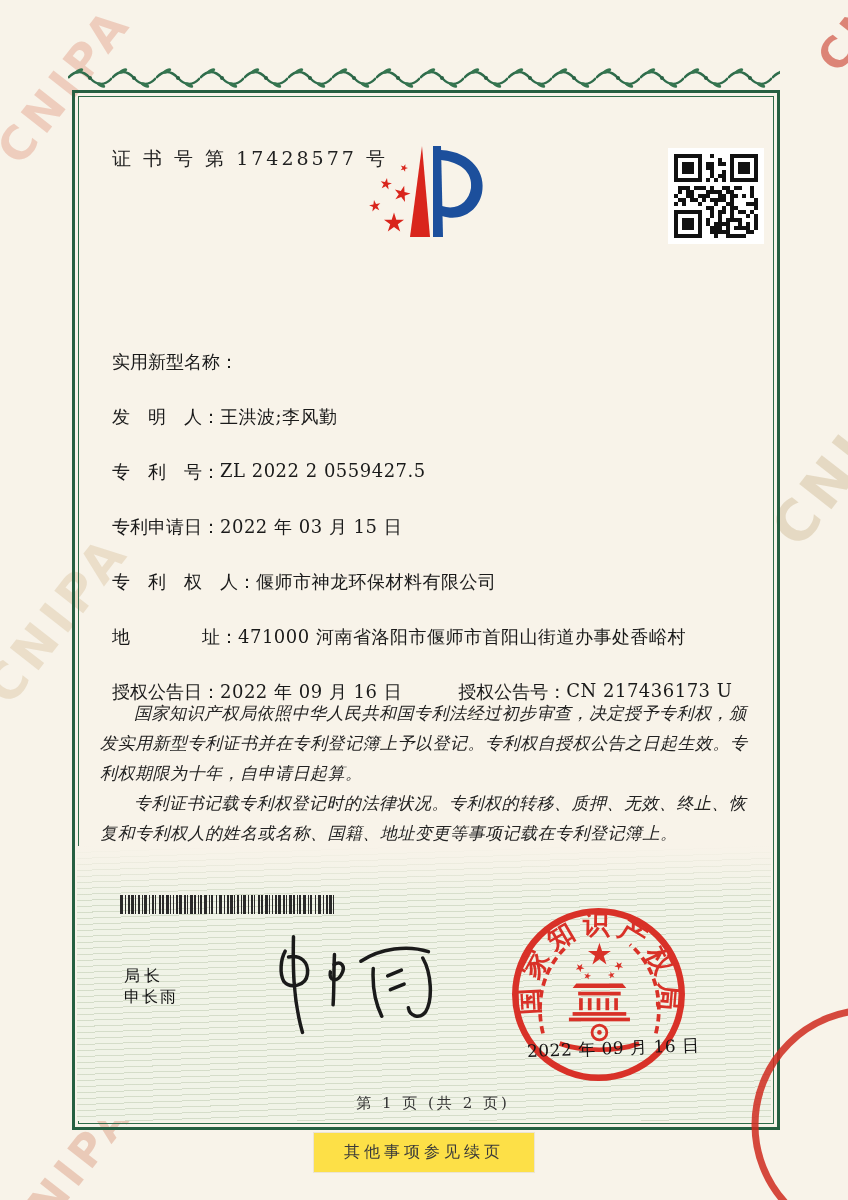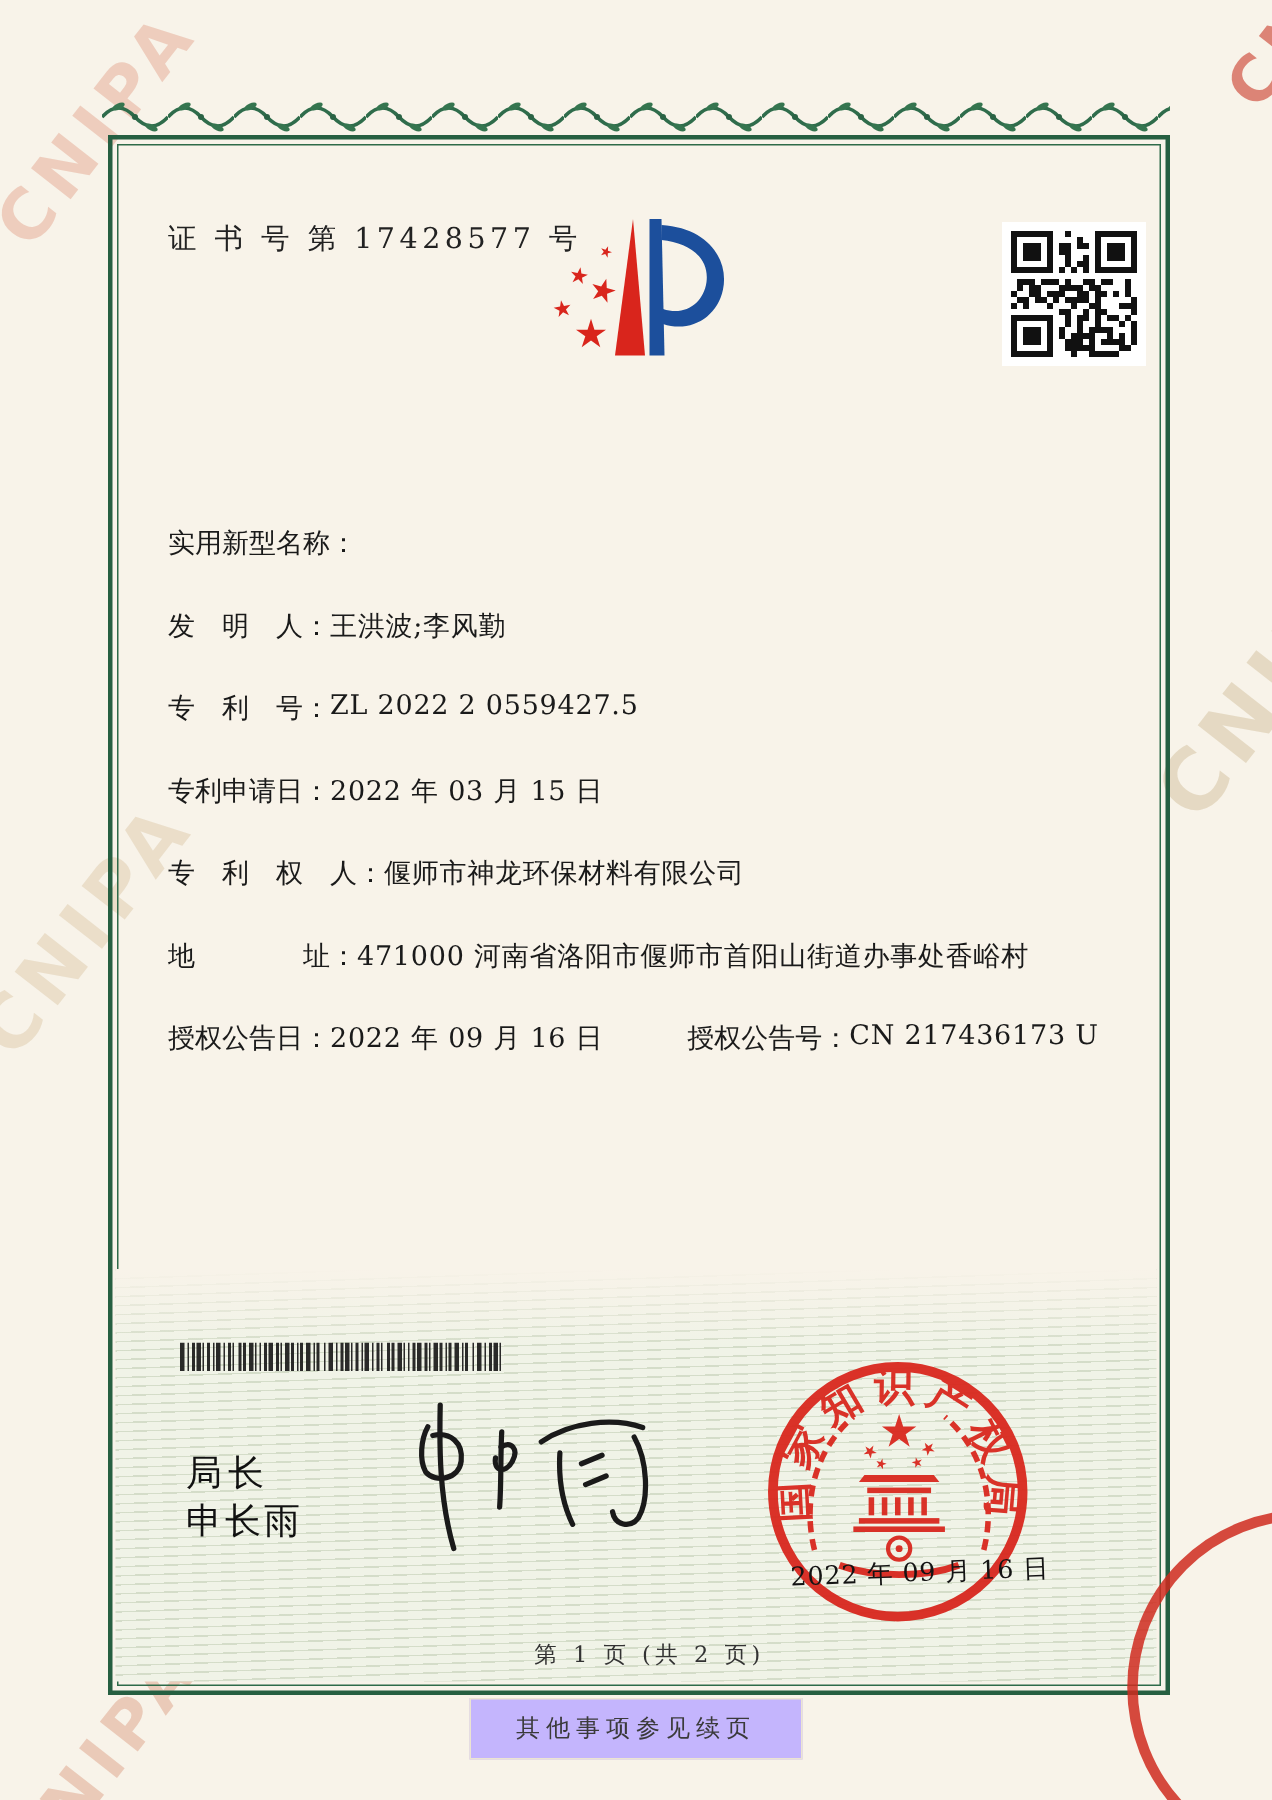--- a/index.html
+++ b/index.html
@@ -39,33 +39,33 @@
   .row .lbl{white-space:pre;}
   .row .val{letter-spacing:0.5px;}
   .row .pair2{margin-left:56px;display:flex;}
 
   .body-text{position:absolute;left:100px;top:698px;width:652px;font-size:17px;line-height:30px;
              color:#222;font-style:italic;letter-spacing:0.5px;}
   .body-text p{margin:0;text-indent:2em;}
 
   .barcode{position:absolute;left:120px;top:895px;line-height:0;}
 
-  .officer{position:absolute;left:124px;top:966px;font-size:24px;letter-spacing:4px;color:#111;}
+  .officer{position:absolute;left:124px;top:966px;font-size:16px;letter-spacing:4px;color:#111;}
   .officer .name{margin-top:0;letter-spacing:2px;}
   .signature{position:absolute;left:232px;top:926px;transform:rotate(-3deg);}
 
   .seal{position:absolute;left:506px;top:902px;}
   .seal-date{position:absolute;left:527px;top:1037px;font-size:17px;color:#141414;
              letter-spacing:0.5px;white-space:nowrap;transform:rotate(-2deg);}
   .stamp-edge{position:absolute;left:700px;top:1000px;line-height:0;}
 
   .page-num{position:absolute;left:0;right:0;top:1094px;text-align:center;font-size:15px;
             letter-spacing:3px;color:#333;margin-left:18px;}
   .continuation{position:absolute;left:0;right:0;top:1132px;text-align:center;}
-  .continuation span{display:inline-block;background:#c4b5fd;border:1px solid #ece4d2;
+  .continuation span{display:inline-block;background:#fde047;border:1px solid #ece4d2;
             padding:9px 30px;font-size:16px;letter-spacing:4px;color:#3a3a3a;}
 </style>
 </head>
 <body>
 
 <div class="page">
 
   <div class="wm wm1">CNIPA</div>
   <div class="wm wm2">CNIPA</div>
   <div class="wm wm3">CNIPA</div>
@@ -267,20 +267,24 @@
       <span class="lbl">地　　　　址：</span><span class="val">471000 河南省洛阳市偃师市首阳山街道办事处香峪村</span>
     </div>
     <div class="row">
       <span class="lbl">授权公告日：</span><span class="val">2022 年 09 月 16 日</span>
       <span class="pair2">
         <span class="lbl">授权公告号：</span><span class="val">CN 217436173 U</span>
       </span>
     </div>
   </div>
 
+  <div class="body-text">
+    <p>国家知识产权局依照中华人民共和国专利法经过初步审查，决定授予专利权，颁发实用新型专利证书并在专利登记簿上予以登记。专利权自授权公告之日起生效。专利权期限为十年，自申请日起算。</p>
+    <p>专利证书记载专利权登记时的法律状况。专利权的转移、质押、无效、终止、恢复和专利权人的姓名或名称、国籍、地址变更等事项记载在专利登记簿上。</p>
+  </div>
 
   <svg class="barcode" width="215" height="19" viewBox="0 0 215 19">
     <line x1="0" y1="9.5" x2="215" y2="9.5" stroke="#1a1a1a" stroke-width="19" opacity="0.92" stroke-dasharray="3 2 1 2 2 1 3 1 1 2 2 2 1 1 3 2 1 2 2 1 1 3 2 1 2 2 3 1 1 2 1 2 2 1 3 2 2 1 1 2 3 1 2 2 1 1 2 2 3 2 1 1 2 3 1 2"></line>
   </svg>
 
   <div class="officer">
     <div>局长</div>
     <div class="name">申长雨</div>
   </div>
 

